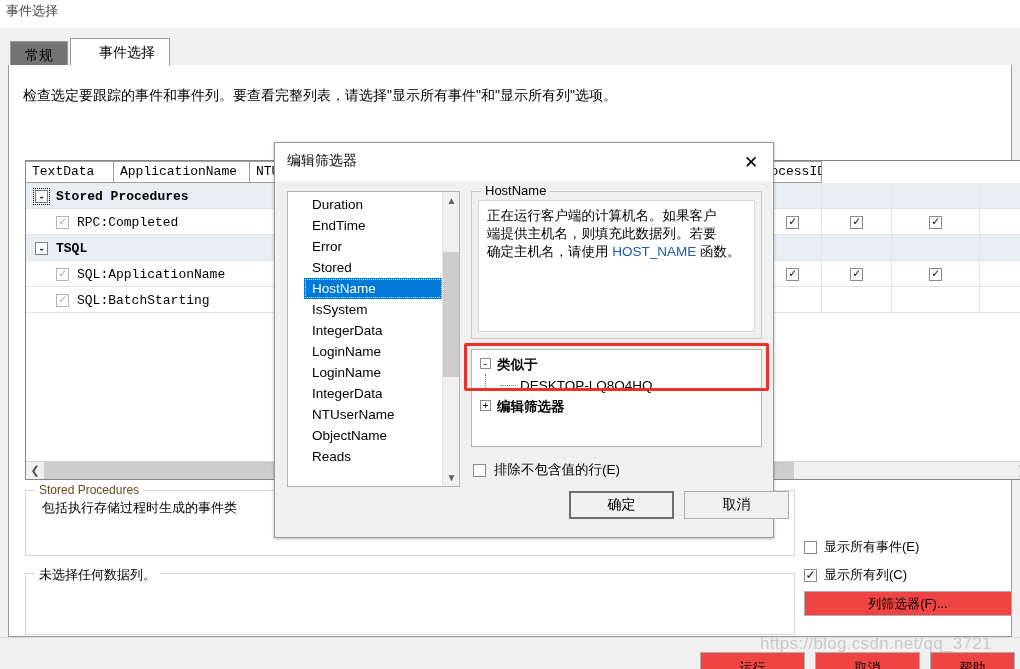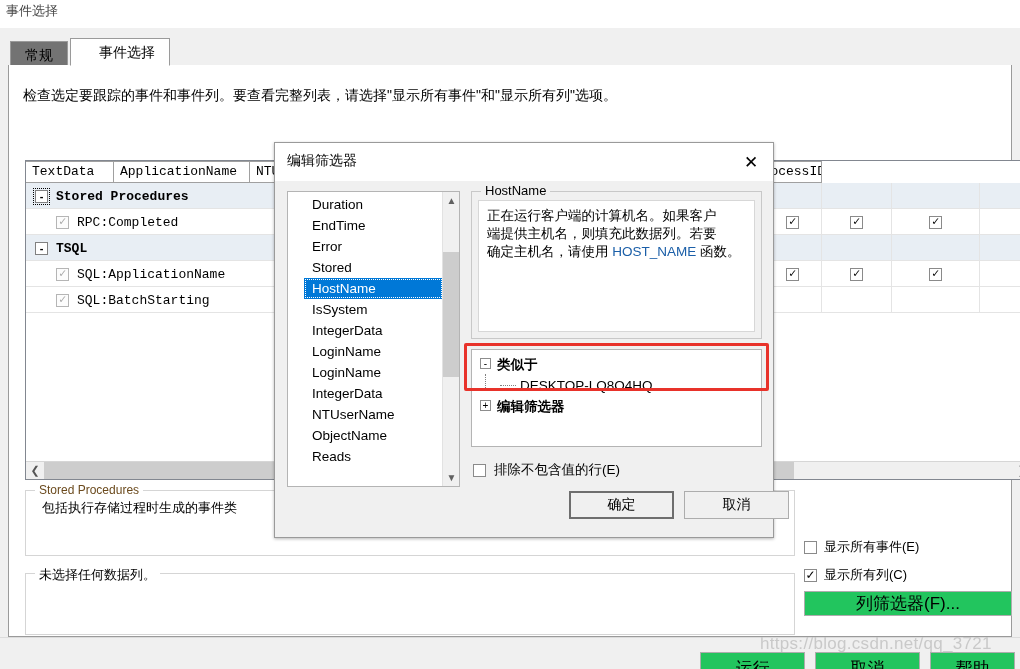--- a/index.html
+++ b/index.html
@@ -168,23 +168,23 @@
   
   .chk-line {
     position: absolute;
     display: flex; align-items: center;
     font-size: 13px; white-space: nowrap;
   }
   .chk-line .cbx { margin-right: 7px; }
 
   .btn {
     position: absolute;
-    background: #22c55e;
+    background: #ef4444;
     border: 1px solid #adadad;
-    font-size: 17px;
+    font-size: 13px;
     display: flex; align-items: center; justify-content: center;
     white-space: nowrap;
   }
 
   
   .bottombar {
     position: absolute; left: 0; top: 609px;
     width: 1020px; height: 60px;
     background: #f0f0f0;
     border-top: 1px solid #dcdcdc;

